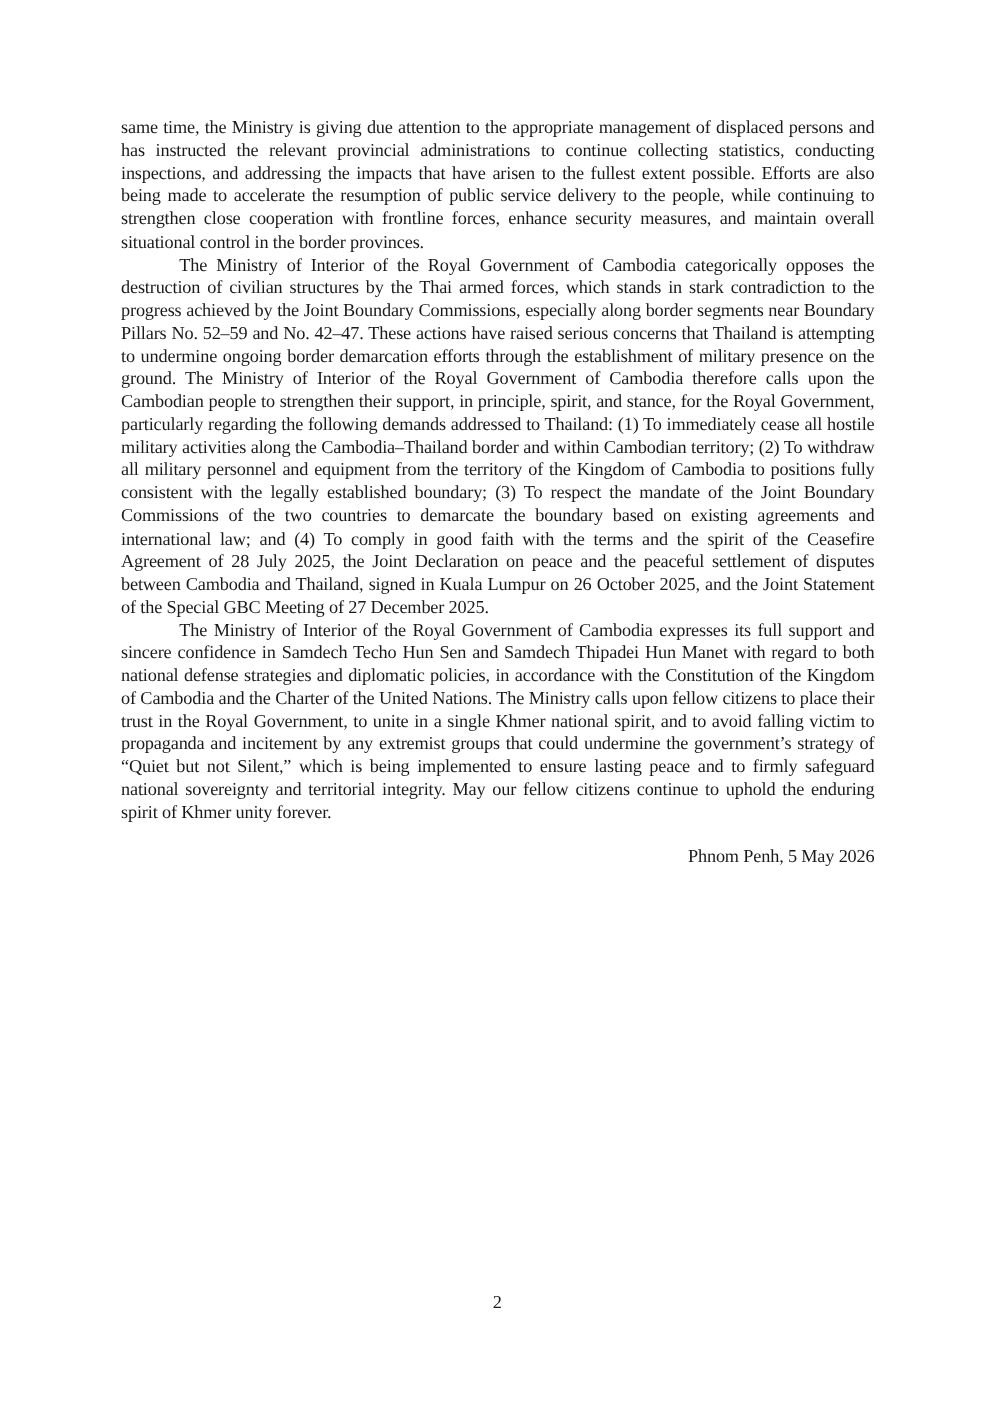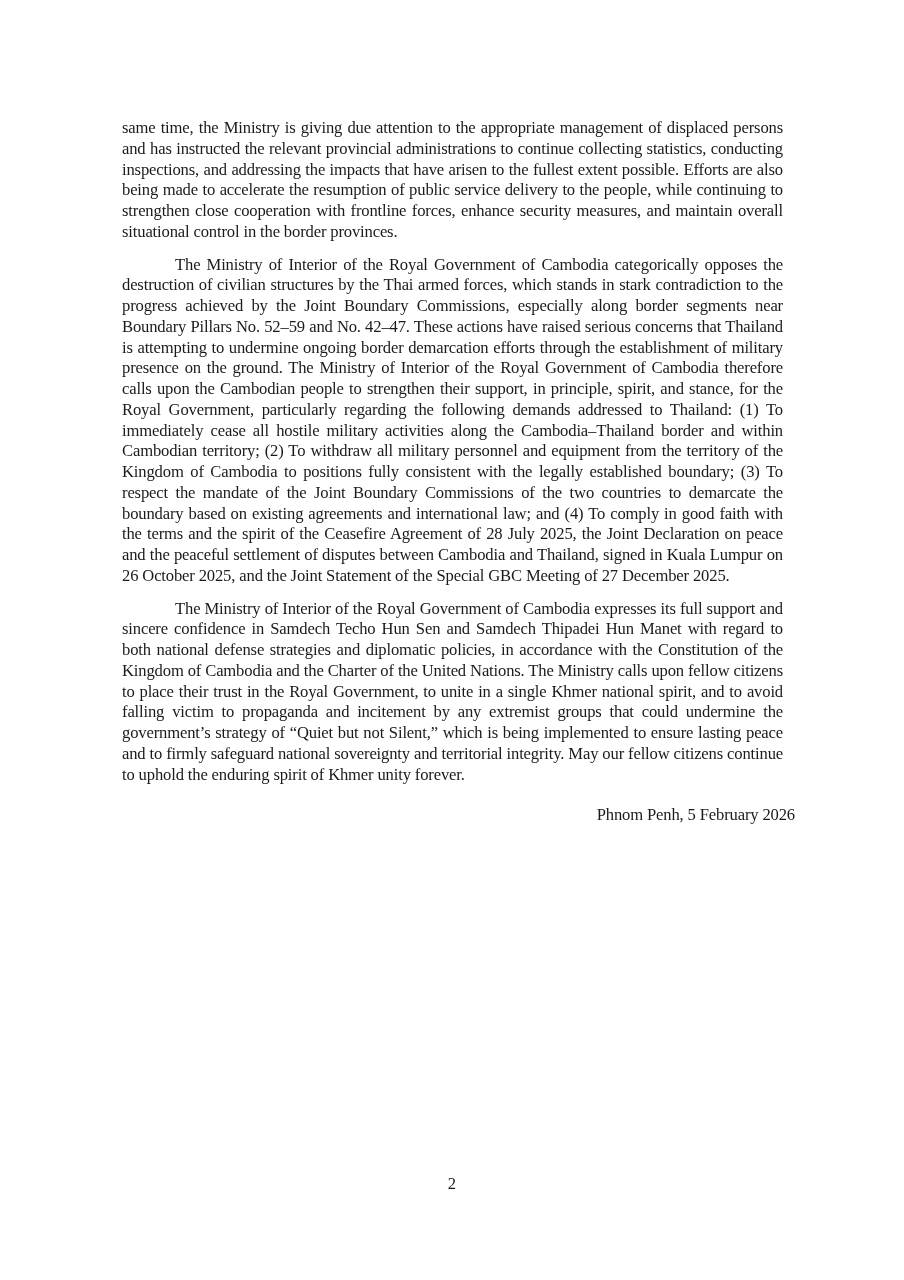--- a/index.html
+++ b/index.html
@@ -15,21 +15,21 @@
       font-family: "Liberation Serif", "DejaVu Serif", serif;
       color: #1a1a1a;
     }
     .page {
       position: absolute;
       left: 110px;
       top: 106px;
       width: 685px;
     }
     .para {
-      margin: 12px;
+      margin: 0;
       font-size: 16.6px;
       line-height: 20.75px;
       text-align: justify;
       letter-spacing: -0.15px;
       word-spacing: 0px;
     }
     .para.indent {
       text-indent: 53px;
     }
     b {
@@ -56,16 +56,16 @@
   </style>
 </head>
 <body>
 
 <div class="page">
   <div id="paragraphs">
       <p class="para"><span>same time, the Ministry is giving due attention to the appropriate management of displaced persons and has instructed the relevant provincial administrations to continue collecting statistics, conducting inspections, and addressing the impacts that have arisen to the fullest extent possible. Efforts are also being made to accelerate the resumption of public service delivery to the people, while continuing to strengthen close cooperation with frontline forces, enhance security measures, and maintain overall situational control in the border provinces.</span></p>
       <p class="para indent"><b>The Ministry of Interior of the Royal Government of Cambodia</b><span> categorically opposes the destruction of civilian structures by the Thai armed forces, which stands in stark contradiction to the progress achieved by the Joint Boundary Commissions, especially along border segments near Boundary Pillars No. 52–59 and No. 42–47. These actions have raised serious concerns that Thailand is attempting to undermine ongoing border demarcation efforts through the establishment of military presence on the ground. </span><b>The Ministry of Interior of the Royal Government of Cambodia</b><span> therefore calls upon the Cambodian people to strengthen their support, in principle, spirit, and stance, for the Royal Government, particularly regarding the following demands addressed to Thailand: (1) To immediately cease all hostile military activities along the Cambodia–Thailand border and within Cambodian territory; (2) To withdraw all military personnel and equipment from the territory of the Kingdom of Cambodia to positions fully consistent with the legally established boundary; (3) To respect the mandate of the Joint Boundary Commissions of the two countries to demarcate the boundary based on existing agreements and international law; and (4) To comply in good faith with the terms and the spirit of the Ceasefire Agreement of 28 July 2025, the Joint Declaration on peace and the peaceful settlement of disputes between Cambodia and Thailand, signed in Kuala Lumpur on 26 October 2025, and the Joint Statement of the Special GBC Meeting of 27 December 2025.</span></p>
       <p class="para indent"><b>The Ministry of Interior of the Royal Government of Cambodia</b><span> expresses its full support and sincere confidence in </span><b>Samdech Techo Hun Sen</b><span> and </span><b>Samdech Thipadei Hun Manet</b><span> with regard to both national defense strategies and diplomatic policies, in accordance with the Constitution of the Kingdom of Cambodia and the Charter of the United Nations. The Ministry calls upon fellow citizens to place their trust in the Royal Government, to unite in a single Khmer national spirit, and to avoid falling victim to propaganda and incitement by any extremist groups that could undermine the government’s strategy of </span><b>“Quiet but not Silent,”</b><span> which is being implemented to ensure lasting peace and to firmly safeguard national sovereignty and territorial integrity. </span><b>May our fellow citizens continue to uphold the enduring spirit of Khmer unity forever.</b></p>
     </div>
-  <p class="signature">Phnom Penh, 5 February 2026</p>
+  <p class="signature">Phnom Penh, 5 May 2026</p>
 </div>
 
 <div class="page-number">2</div>
 
 </body></html>

